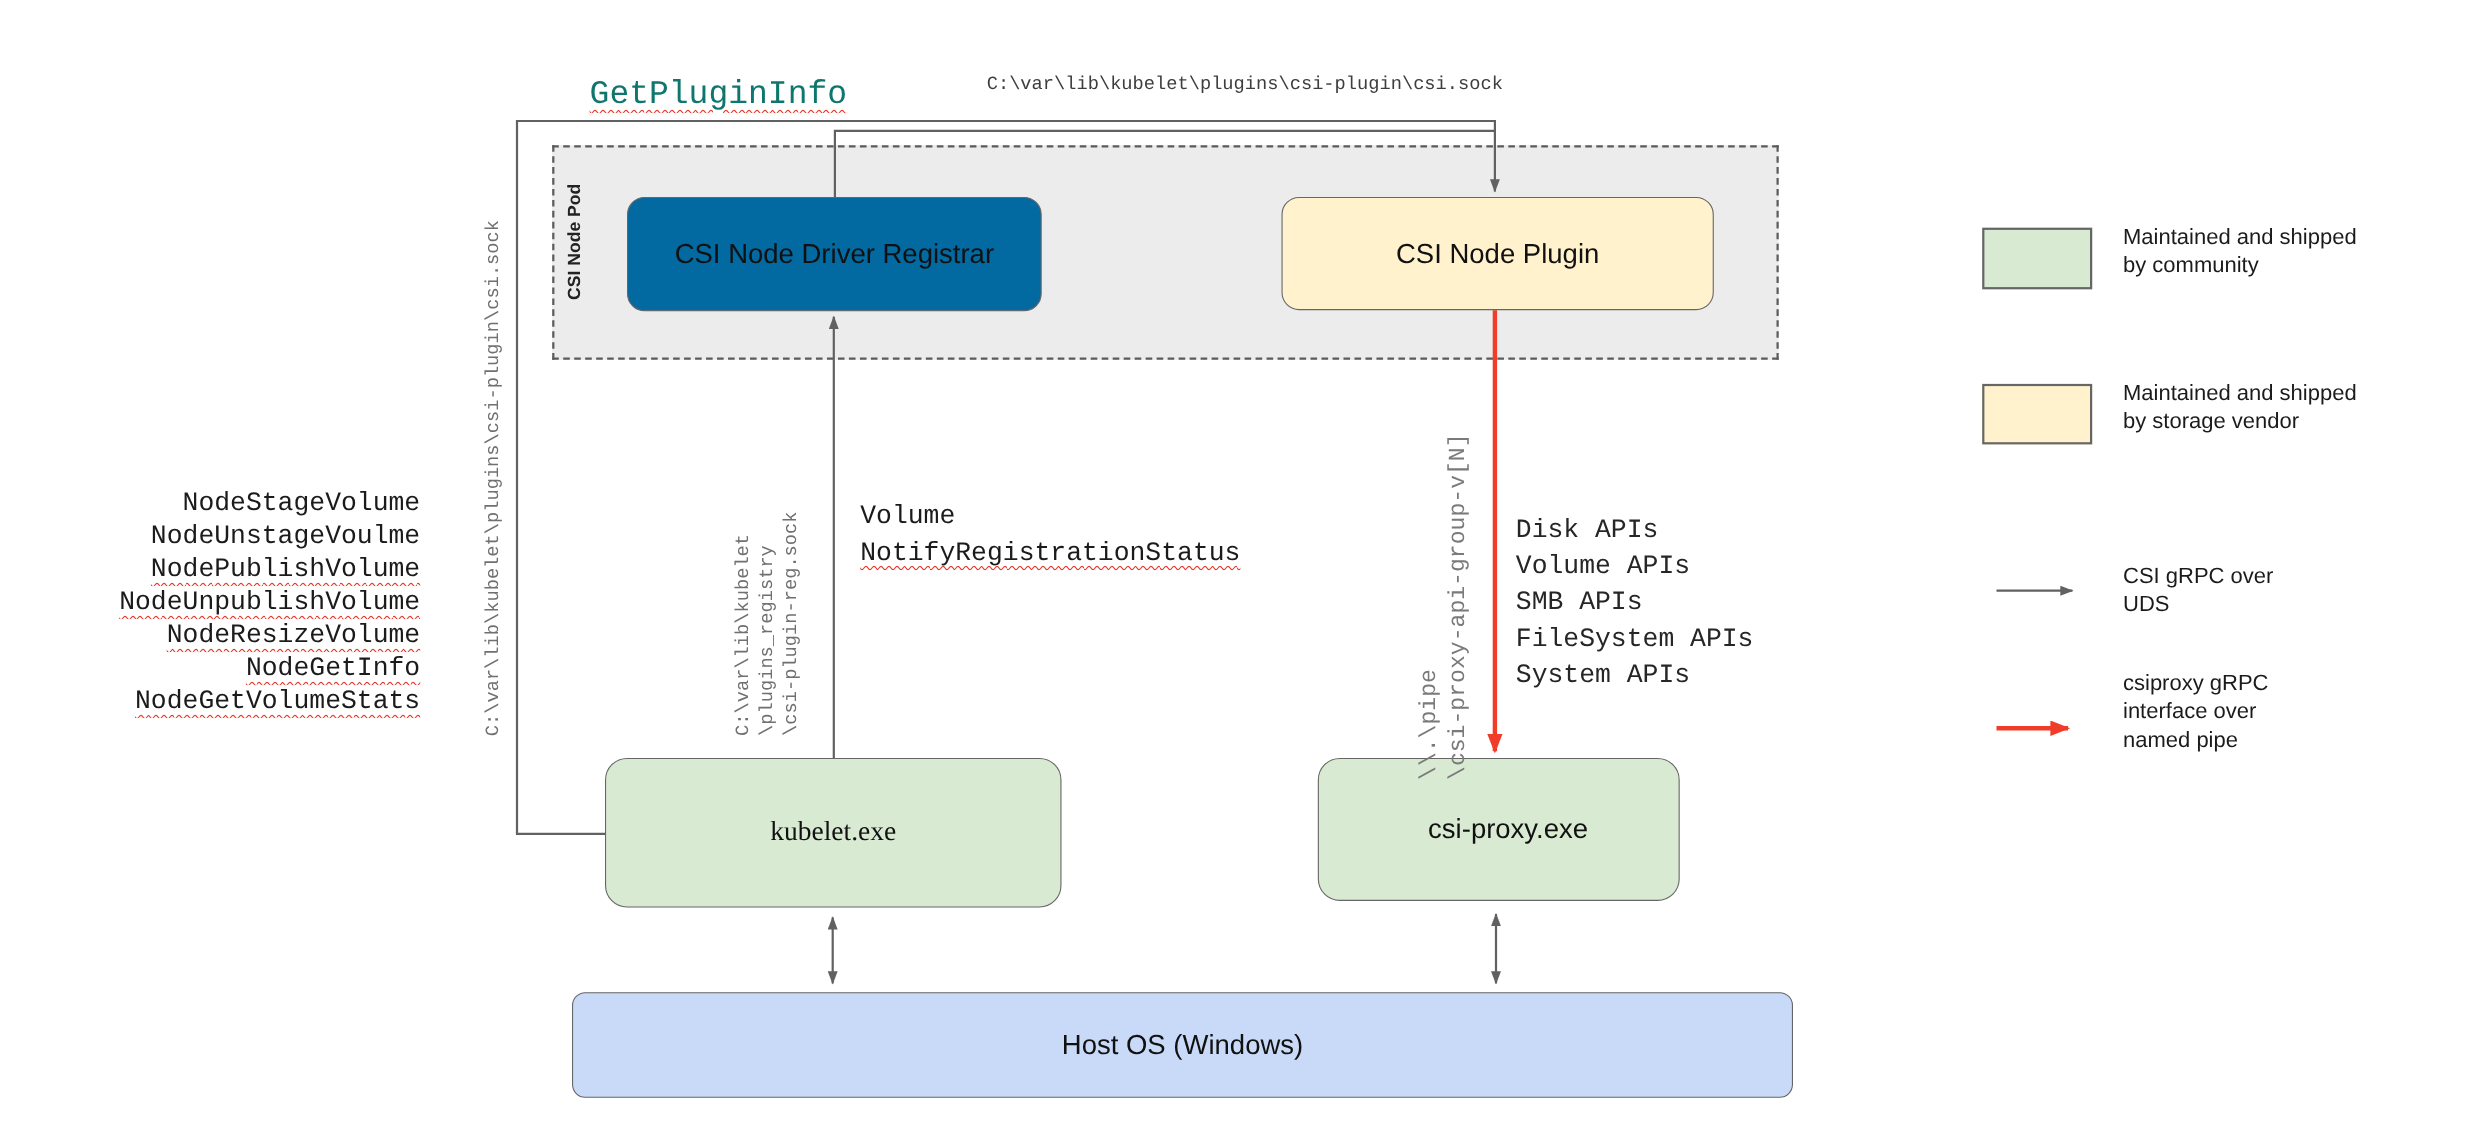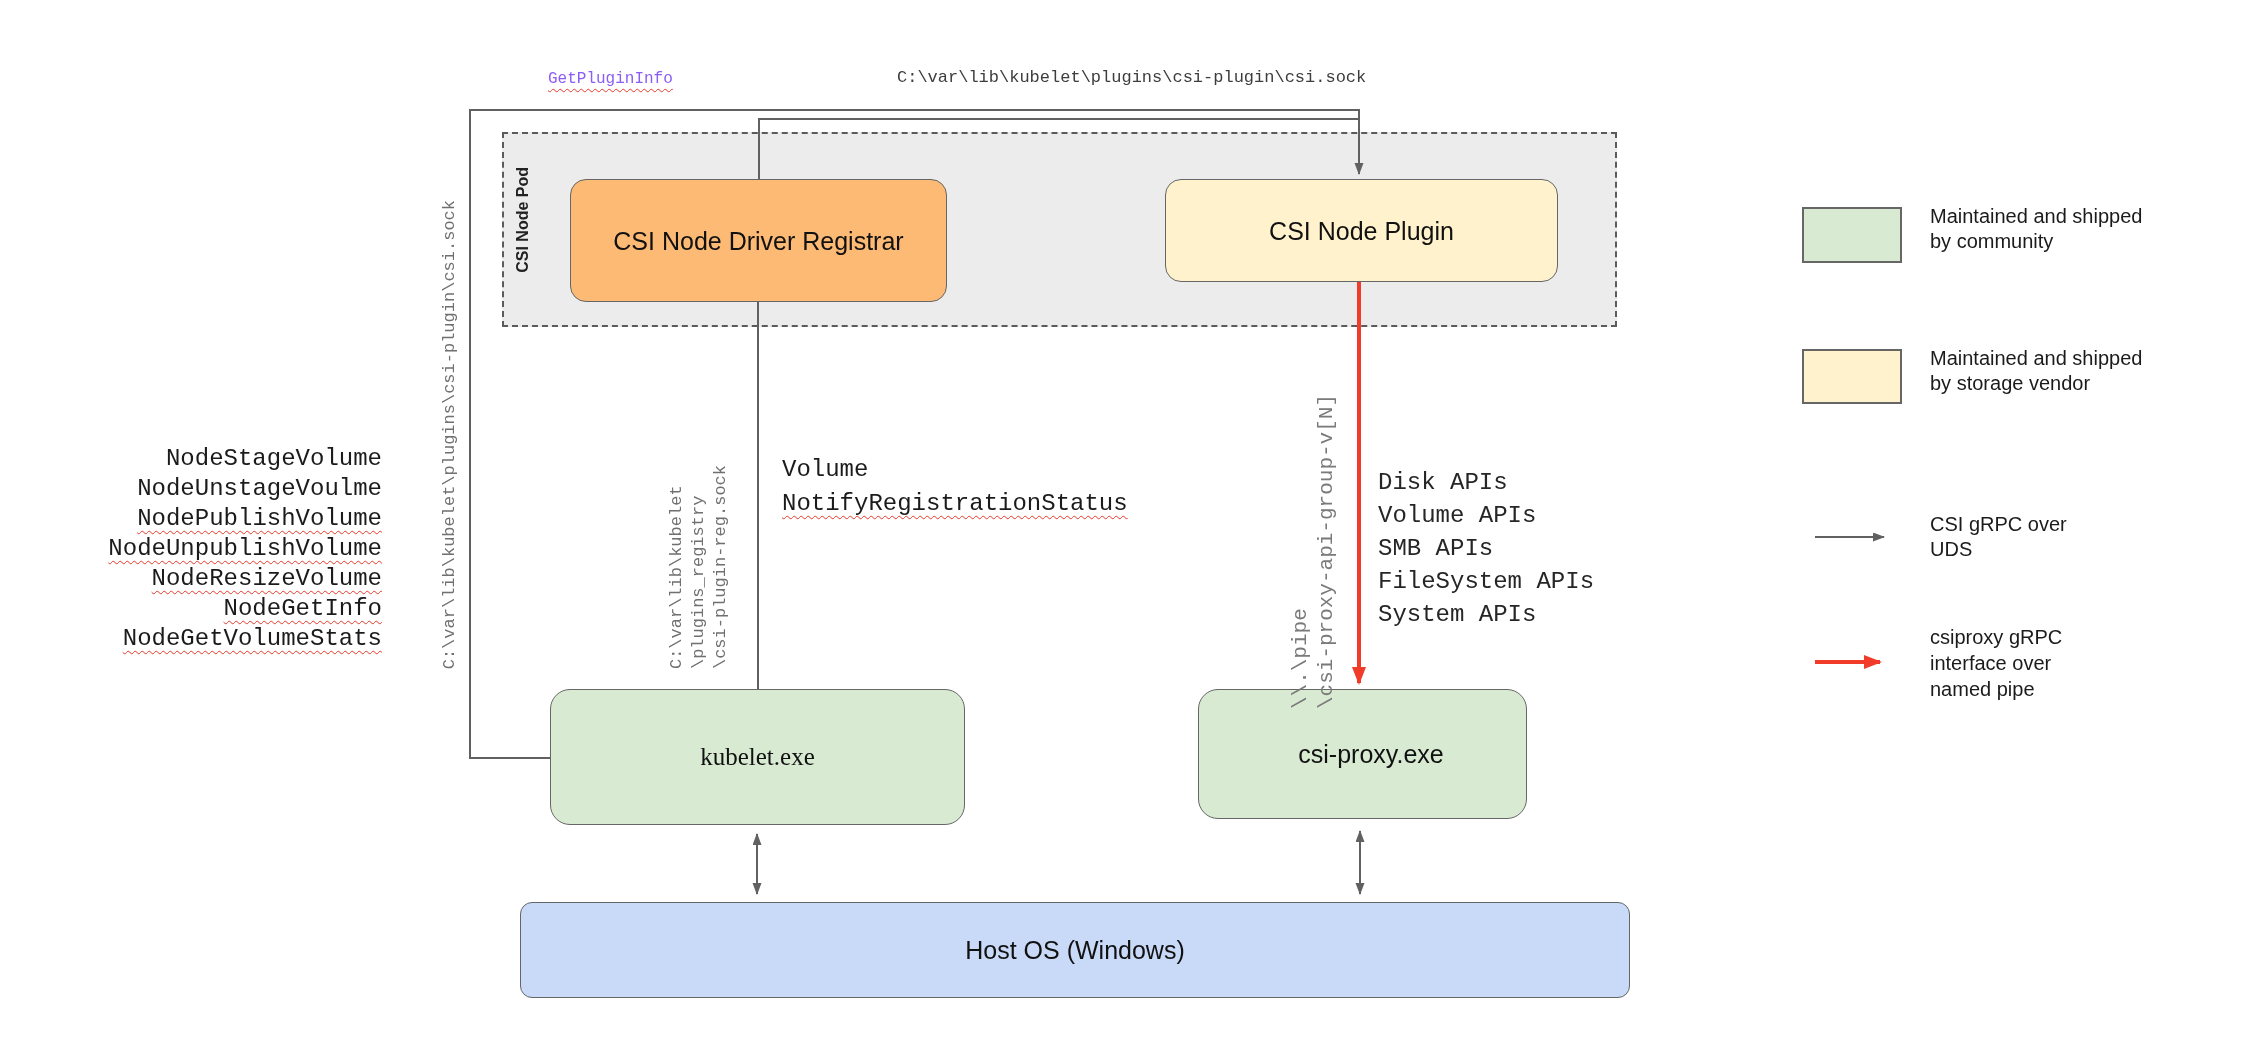--- a/index.html
+++ b/index.html
@@ -56,21 +56,21 @@
     <path d="M1359,282 V683" fill="none" stroke="#f03c28" stroke-width="4" marker-end="url(#mr)"></path>
 
     <path d="M757,834 V894" fill="none" stroke="#616161" stroke-width="2" marker-start="url(#mg)" marker-end="url(#mg)"></path>
 
     <path d="M1360,831 V894" fill="none" stroke="#616161" stroke-width="2" marker-start="url(#mg)" marker-end="url(#mg)"></path>
 
     <path d="M1815,537 H1884" fill="none" stroke="#616161" stroke-width="2" marker-end="url(#mg)"></path>
     <path d="M1815,662 H1880" fill="none" stroke="#f03c28" stroke-width="4" marker-end="url(#mr)"></path>
   </svg>
 
-  <div class="node-box" style="left:570px;top:179px;width:377px;height:123px;background:#fdba74;">
+  <div class="node-box" style="left:570px;top:179px;width:377px;height:104px;background:#0369a1;">
     <span>CSI Node Driver Registrar</span>
   </div>
 
   <div class="node-box" style="left:1165px;top:179px;width:393px;height:103px;background:#fff2cc;">
     <span>CSI Node Plugin</span>
   </div>
 
   <div class="node-box" style="left:550px;top:689px;width:415px;height:136px;background:#d9ead3;border-radius:20px;font-family:Liberation Serif, serif;">
     <div>
       <div>kubelet.exe</div>
@@ -78,21 +78,21 @@
   </div>
 
   <div class="node-box" style="left:1198px;top:689px;width:329px;height:130px;background:#d9ead3;border-radius:20px;padding-left:17px;">
     <span>csi-proxy.exe</span>
   </div>
 
   <div class="node-box" style="left:520px;top:902px;width:1110px;height:96px;background:#c9daf8;border-radius:12px;">
     <span>Host OS (Windows)</span>
   </div>
 
-  <div class="abs mono wavy" style="left:548px;top:70px;font-size:16px;color:#8b5cf6;">GetPluginInfo</div>
+  <div class="abs mono wavy" style="left:536px;top:70px;font-size:30px;color:#0f766e;">GetPluginInfo</div>
   <div class="abs mono" style="left:897px;top:68px;font-size:17px;color:#3d3d3d;">C:\var\lib\kubelet\plugins\csi-plugin\csi.sock</div>
 
   <div class="vtext" style="left:440px;bottom:375px;font-size:17px;line-height:20px;">C:\var\lib\kubelet\plugins\csi-plugin\csi.sock</div>
 
   <div class="vtext" style="left:666px;bottom:375px;font-size:17px;line-height:22px;">
     <div>C:\var\lib\kubelet</div>
     <div>\plugins_registry</div>
     <div>\csi-plugin-reg.sock</div>
   </div>
 
@@ -134,19 +134,19 @@
   <div class="legend-text" style="left:1930px;top:346px;">
     <div>Maintained and shipped</div>
     <div>by storage vendor</div>
   </div>
 
   <div class="legend-text" style="left:1930px;top:512px;">
     <div>CSI gRPC over</div>
     <div>UDS</div>
   </div>
 
-  <div class="legend-text" style="left:1930px;top:624px;line-height:26px;">
+  <div class="legend-text" style="left:1930px;top:608px;line-height:26px;">
     <div>csiproxy gRPC</div>
     <div>interface over</div>
     <div>named pipe</div>
   </div>
 
 </div>
 
 </body></html>

